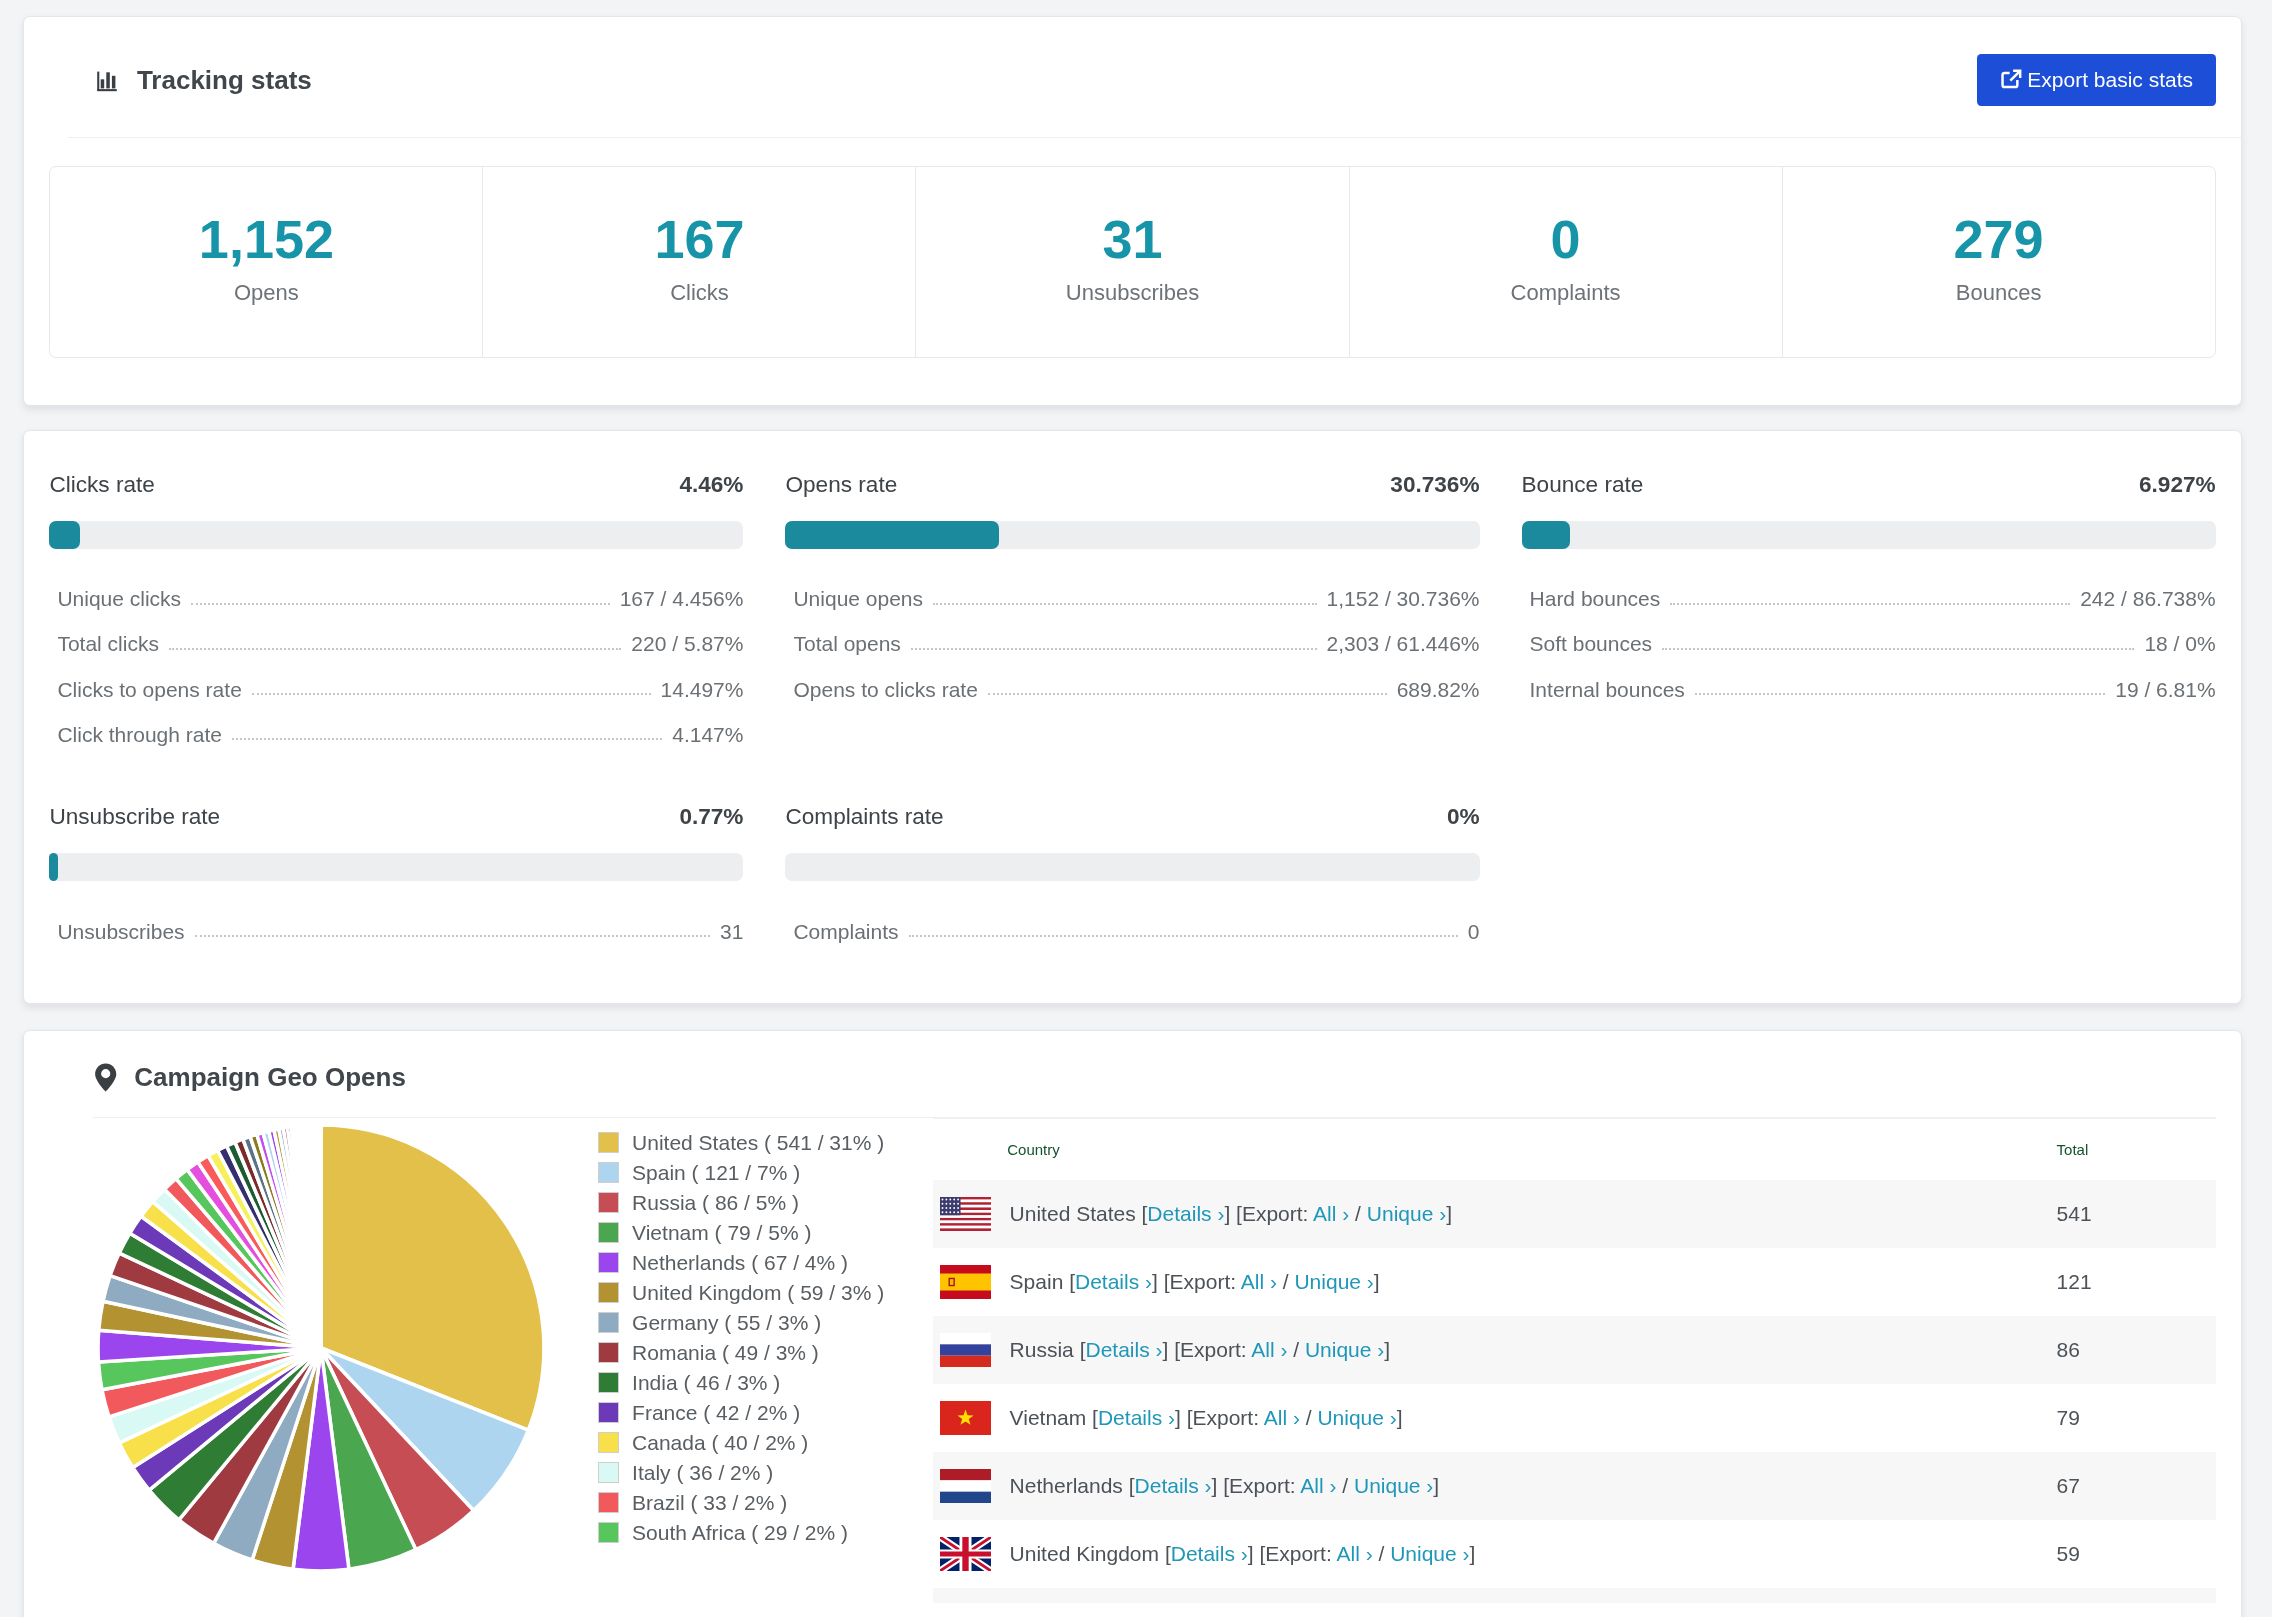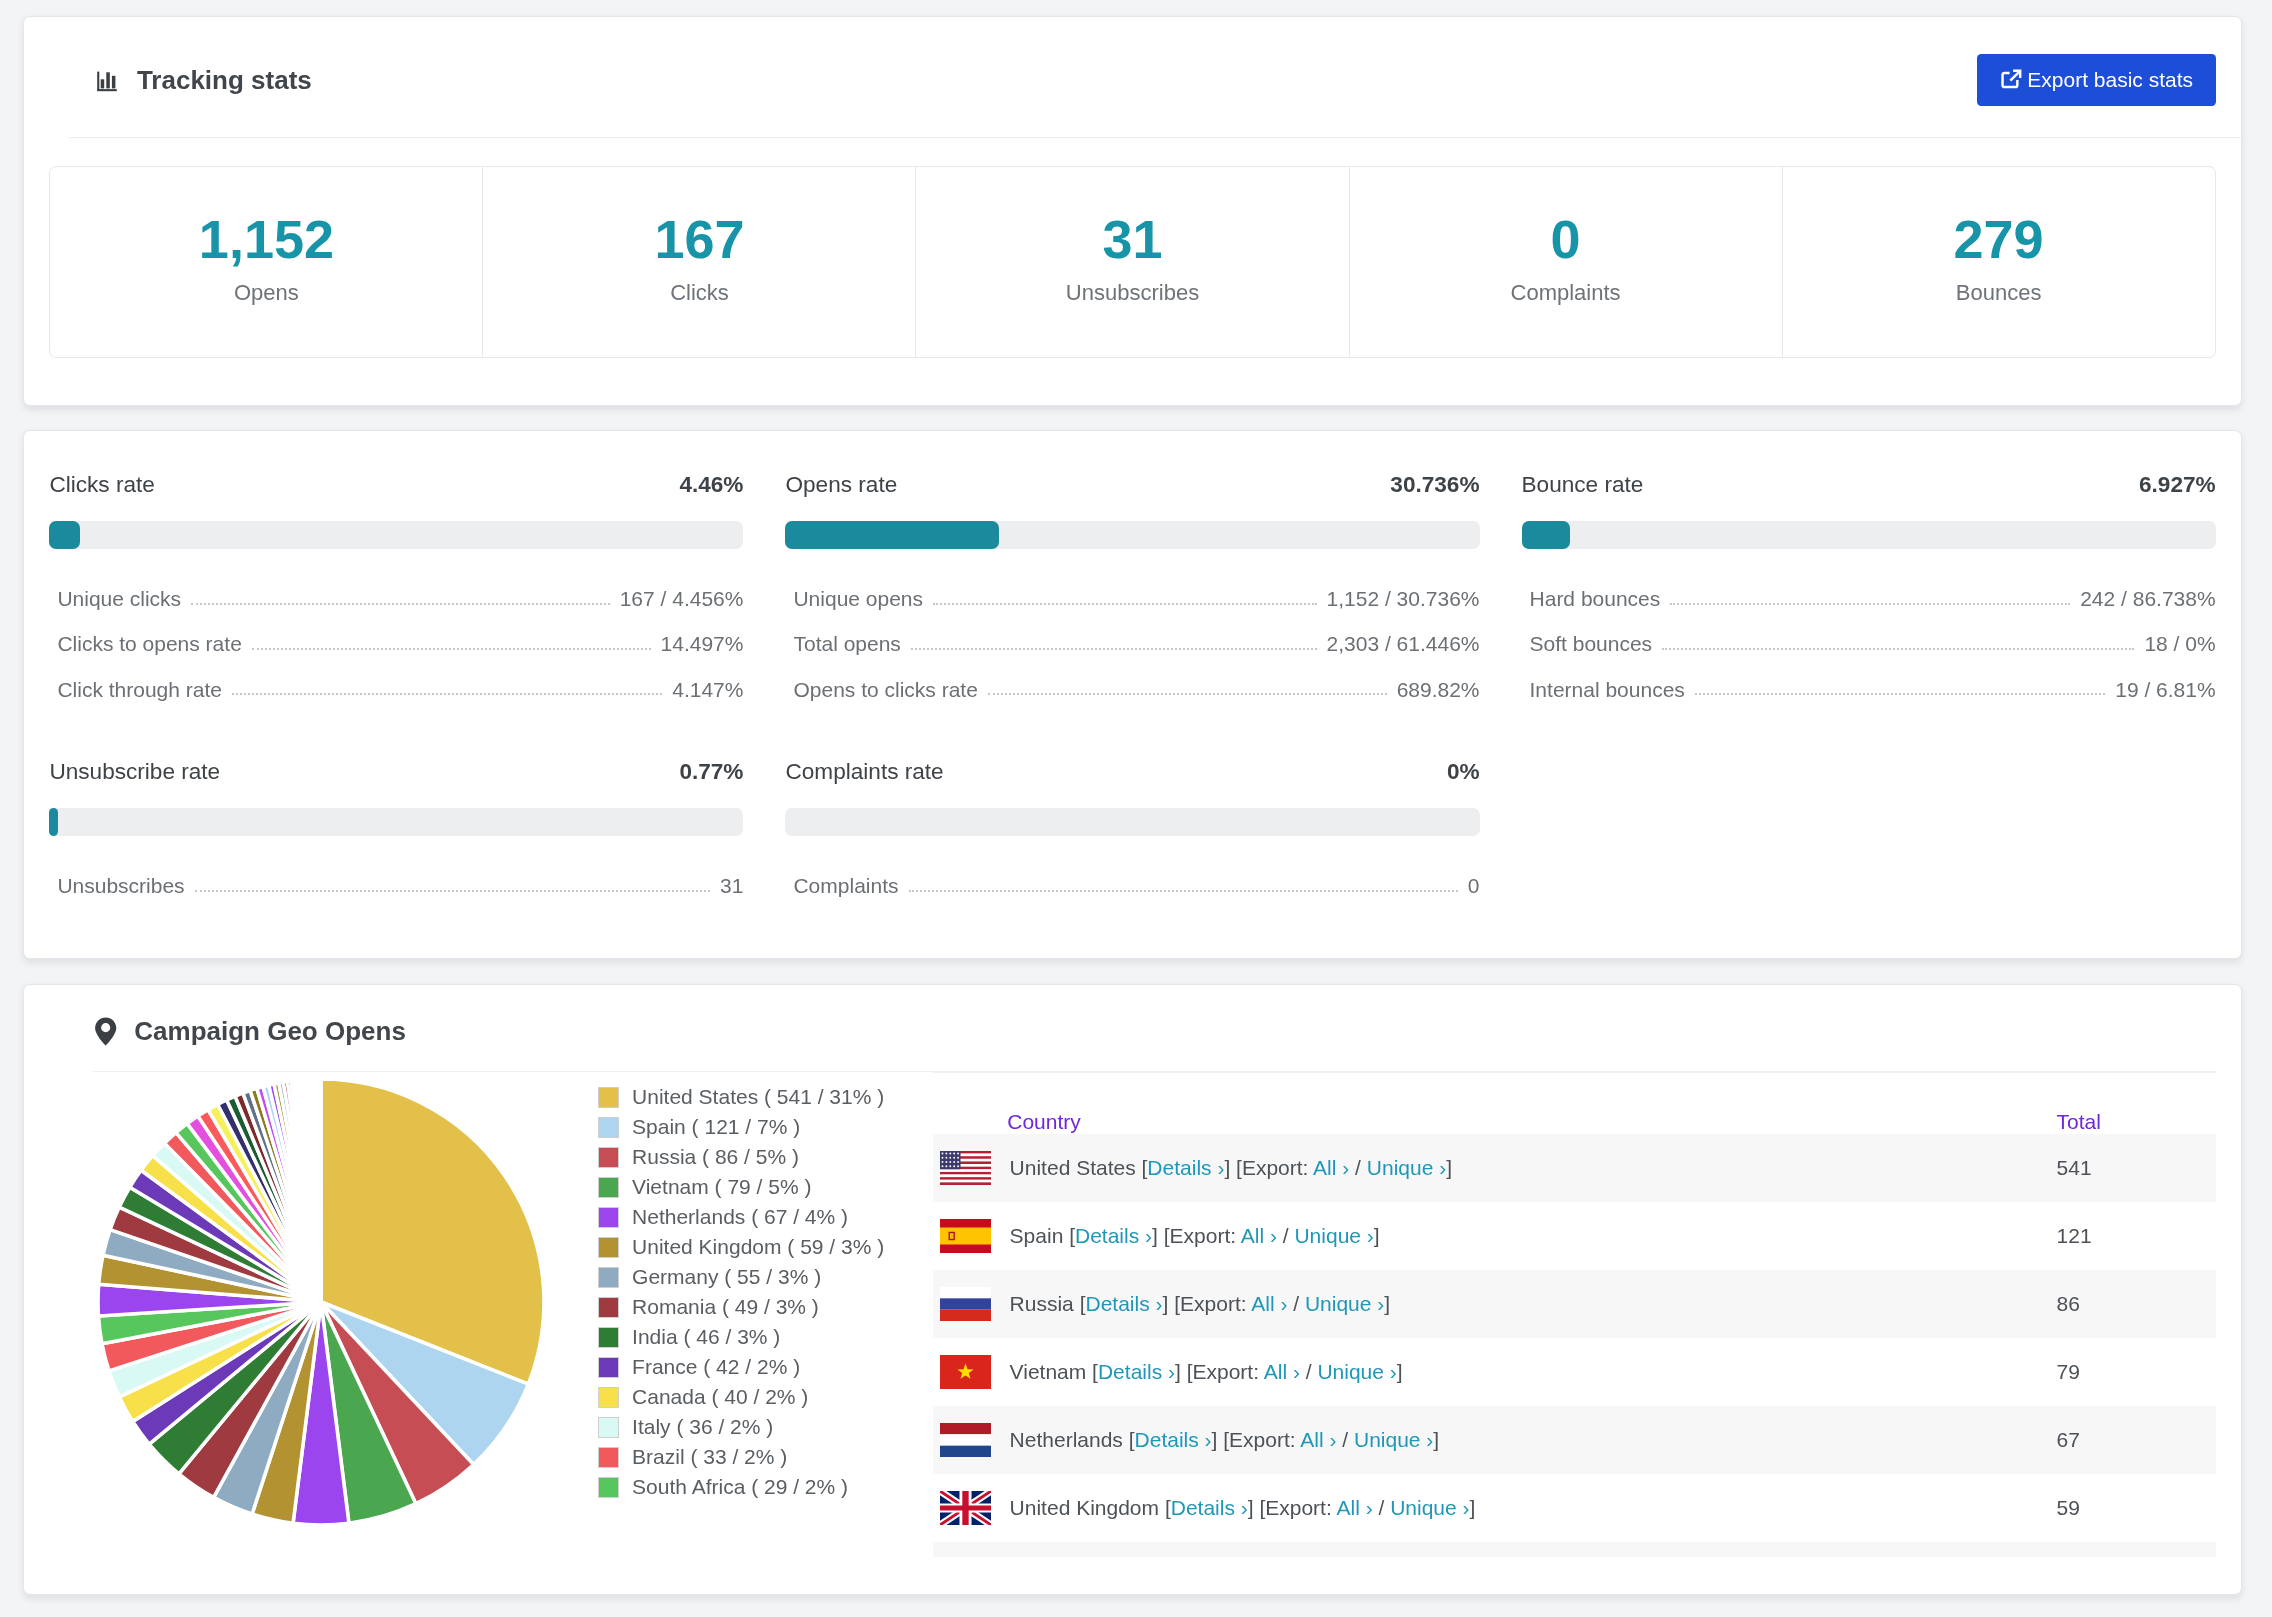--- a/index.html
+++ b/index.html
@@ -62,21 +62,21 @@
   
   #card-geo { margin-top:25.4px; height:611px; overflow:hidden; padding:0 25.4px; }
   #card-geo .card-header { padding:31px 0 24px 0; }
   .geo-content { display:flex; align-items:flex-start; padding-top:0; }
   .pie-wrap { margin-left:42px; margin-top:0; flex:0 0 auto; }
   .legend { list-style:none; margin-left:47px; margin-top:10px; flex:0 0 auto; }
   .legend li { display:flex; align-items:center; height:30px; font-size:21px; color:#595e63; cursor:pointer; }
   .legend .swatch { width:21px; height:21px; border:1.4px solid #cfcfcf; margin-right:12.7px; flex:0 0 auto; }
   .geo-table-clip { margin-left:49px; flex:1 1 auto; height:485px; overflow:hidden; }
   .geo-table { width:100%; border-top:1.4px solid #f0f1f2; }
-  .t-head { display:flex; align-items:flex-end; height:61px; font-size:21px; color:#6d28d9; }
+  .t-head { display:flex; align-items:center; height:61px; font-size:15px; color:#14532d; }
   .t-head .col-country { flex:1; padding-left:74px; }
   .col-total { width:159px; }
   .t-row { display:flex; align-items:center; height:68px; font-size:21px; color:#4c5257; }
   .t-row:nth-child(odd) { background:#f7f7f8; }
   .t-row .col-country { flex:1; display:flex; align-items:center; padding-left:7px; }
   .flag { width:51px; height:34px; margin-right:18.4px; flex:0 0 auto; display:inline-block; }
   .t-row a { color:#1f97b8; text-decoration:none; cursor:pointer; }
   .icon { display:inline-flex; }
 </style>
 </head>
@@ -141,20 +141,25 @@
           <span class="rate-value">4.46%</span>
         </div>
         <div class="rate-bar">
           <div class="rate-fill" style="width: 4.46%; background: rgb(27, 138, 157);"></div>
         </div>
         <div class="rate-rows">
           <div class="rate-row">
             <span>Unique clicks</span>
             <span class="leader"></span>
             <span>167 / 4.456%</span>
+          </div>
+          <div class="rate-row">
+            <span>Total clicks</span>
+            <span class="leader"></span>
+            <span>220 / 5.87%</span>
           </div>
           <div class="rate-row">
             <span>Clicks to opens rate</span>
             <span class="leader"></span>
             <span>14.497%</span>
           </div>
           <div class="rate-row">
             <span>Click through rate</span>
             <span class="leader"></span>
             <span>4.147%</span>

